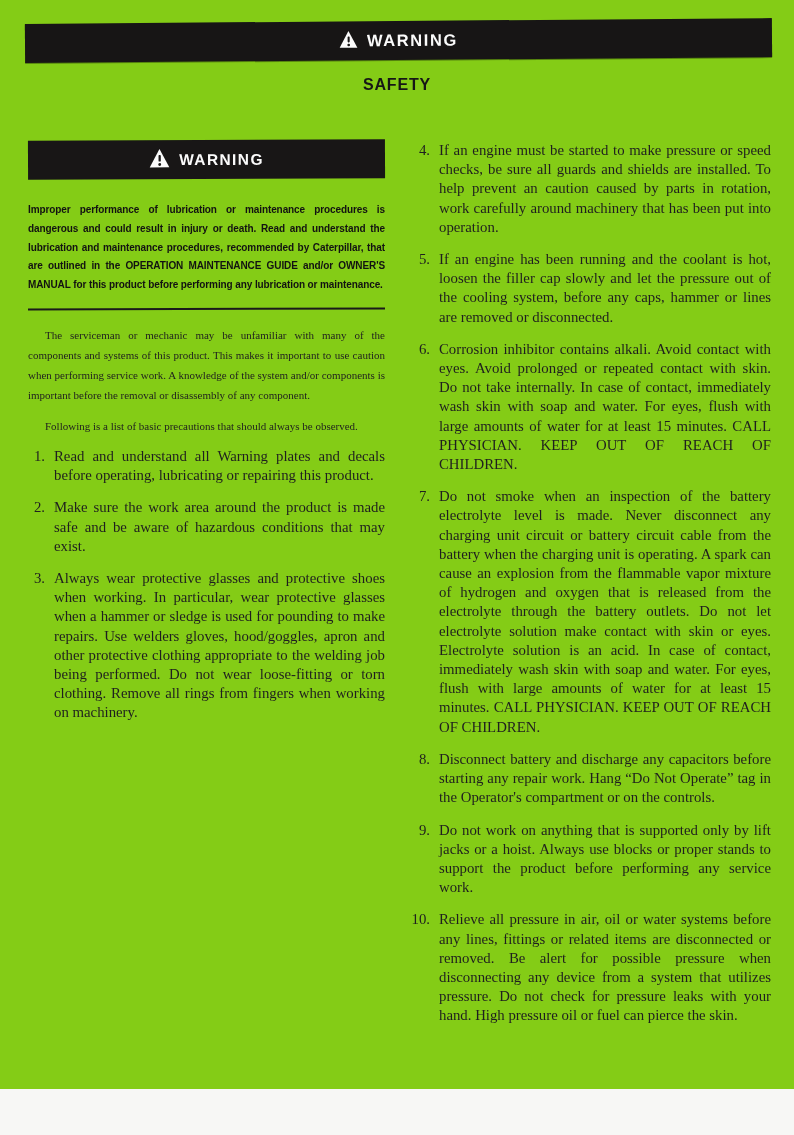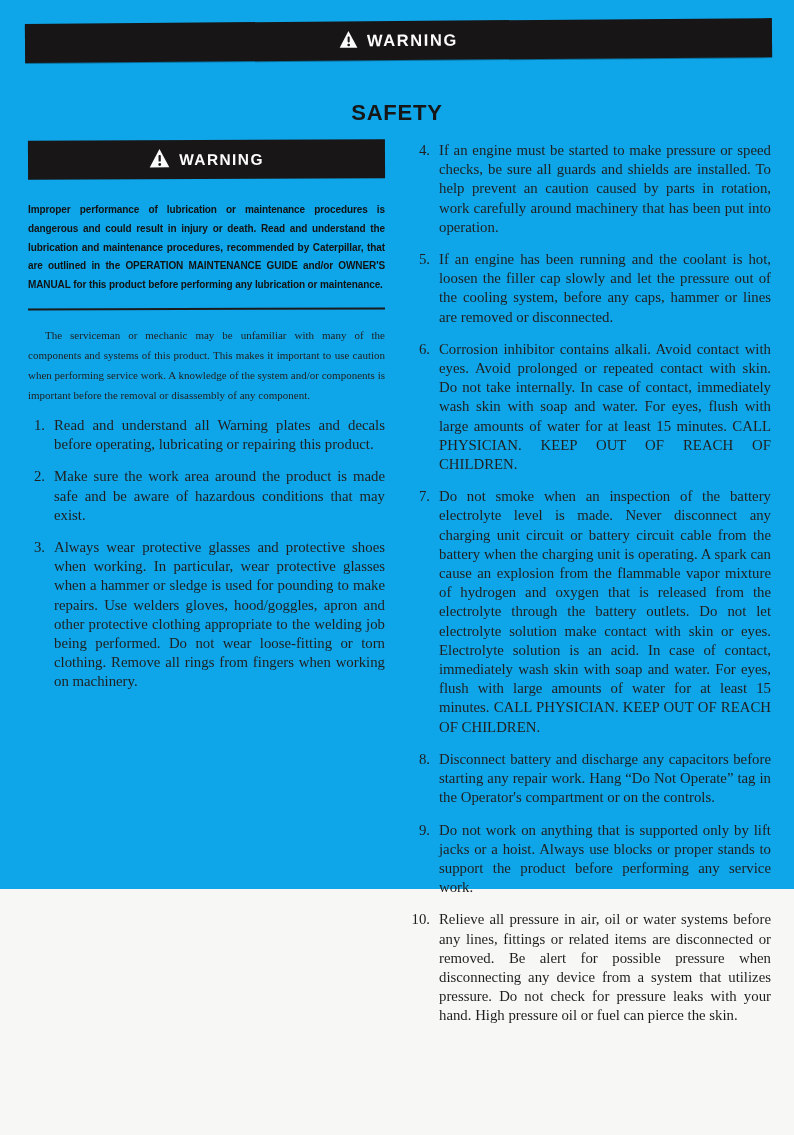--- a/index.html
+++ b/index.html
@@ -4,22 +4,22 @@
 <style>
   * { margin: 0; padding: 0; box-sizing: border-box; }
   html, body {
     width: 794px; height: 1135px;
     background: #f7f7f5;
     font-family: "Liberation Serif", serif;
     overflow: hidden;
   }
   .page {
     position: relative;
-    width: 794px; height: 889px;
-    background: #0ea5e9;
+    width: 794px; height: 1089px;
+    background: #84cc16;
     color: #1c1c1c;
     text-decoration: underline;
   }
 
   
   .top-banner {
     position: absolute;
     left: 25px; top: 21px;
     width: 747px; height: 39px;
     background: #171515;
@@ -33,25 +33,25 @@
     font-family: "Liberation Sans", sans-serif;
     font-weight: bold;
     font-size: 16.5px;
     letter-spacing: 1.6px;
   }
   .warn-tri { display: inline-block; }
 
   
   .safety-title {
     position: absolute;
-    top: 100px; left: 0; width: 100%;
+    top: 76px; left: 0; width: 100%;
     text-align: center;
     font-family: "Liberation Sans", sans-serif;
     font-weight: bold;
-    font-size: 22px;
+    font-size: 16px;
     letter-spacing: 0.8px;
     color: #161616;
   }
 
   
   .col-left {
     position: absolute;
     left: 28px; top: 140px;
     width: 357px;
   }
@@ -161,20 +161,21 @@
     </div>
 
     <div class="warn-text">
         <p>Improper performance of lubrication or maintenance procedures is dangerous and could result in injury or death. Read and understand the lubrication and maintenance procedures, recommended by Caterpillar, that are outlined in the OPERATION MAINTENANCE GUIDE and/or OWNER'S MANUAL for this product before performing any lubrication or maintenance.</p>
       </div>
 
     <hr class="rule">
 
     <div class="body-text">
         <p>The serviceman or mechanic may be unfamiliar with many of the components and systems of this product. This makes it important to use caution when performing service work. A knowledge of the system and/or components is important before the removal or disassembly of any component.</p>
+        <p>Following is a list of basic precautions that should always be observed.</p>
       </div>
 
     <div class="num-list">
         <div class="num-item">
         <span class="num">1.</span>
         <span class="txt">Read and understand all Warning plates and decals before operating, lubricating or repairing this product.</span>
       </div>
         <div class="num-item">
         <span class="num">2.</span>
         <span class="txt">Make sure the work area around the product is made safe and be aware of hazardous conditions that may exist.</span>

